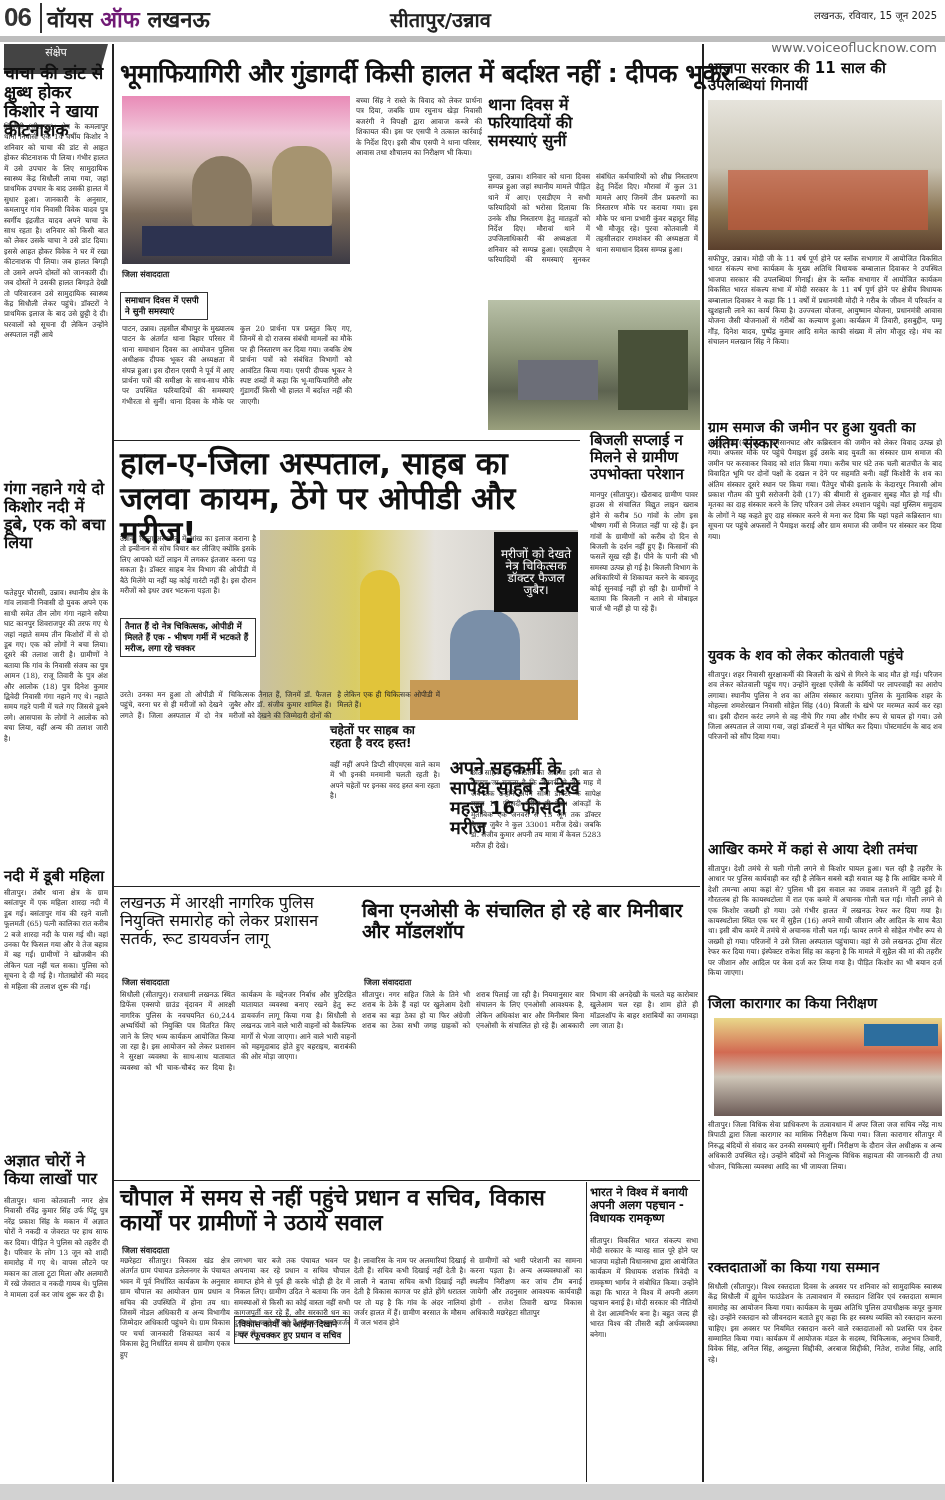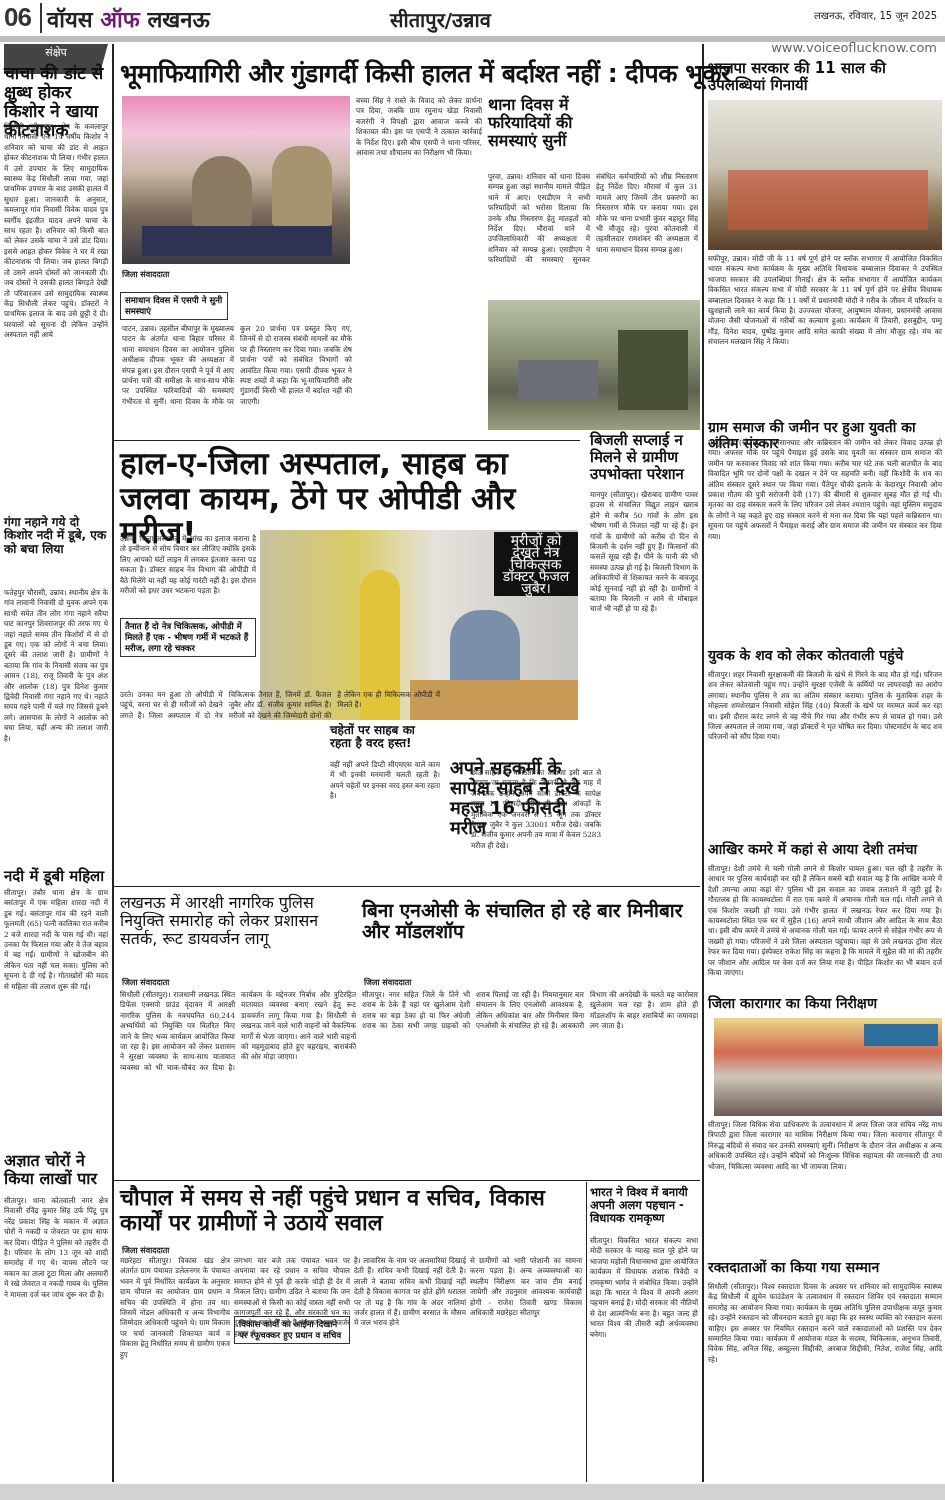--- a/index.html
+++ b/index.html
@@ -13,21 +13,21 @@
 .dateline{right:8px;top:8px;font-size:10px;color:#222}
 .web{right:8px;top:40px;font-size:13px;color:#666}
 .topbar{left:0;top:36px;width:945px;height:6px;background:#bdbdbd}
 .bottombar{left:0;top:1484px;width:945px;height:16px;background:#d2d2d2}
 .vrule{background:#222;width:2px}
 .hrule{background:#222;height:1px}
 .tag{left:4px;top:44px;width:104px;height:30px;background:#444;color:#fff;font-size:11px;text-align:center;line-height:18px;clip-path:polygon(0 0,100% 0,92% 100%,0 100%)}
 .hl{font-weight:bold;line-height:1.12;color:#111}
 .body{font-family:"DejaVu Serif",serif;font-size:7.2px;line-height:10.4px;color:#222;text-align:justify;overflow:hidden}
 .photo{overflow:hidden}
-.caption{background:#111;color:#fff;font-size:14px;text-align:center;line-height:12px;padding:2px 4px}
+.caption{background:#111;color:#fff;font-size:12px;text-align:center;line-height:12px;padding:16px 4px}
 .box{border:1px solid #333;background:#fff;font-size:8.5px;font-weight:bold;line-height:11px;padding:2px 4px}
 .byline{font-size:8px;font-weight:bold;color:#222}
 </style>
 </head>
 <body>
 
 <div class="abs masthead">
   <div class="abs pageno">06</div>
   <div class="abs pub">
     <span>वॉयस</span>
@@ -39,35 +39,35 @@
   <div class="abs web">www.voiceoflucknow.com</div>
 </div>
 <div class="abs topbar"></div>
 
 <div class="abs vrule" style="left:112px;top:44px;height:1438px"></div>
 <div class="abs vrule" style="left:702px;top:44px;height:1438px"></div>
 
 <div class="abs tag">संक्षेप</div>
 <div class="abs hl" style="left:4px;top:64px;width:104px;font-size:17px">चाचा की डांट से क्षुब्ध होकर किशोर ने खाया कीटनाशक</div>
 <div class="abs body" style="left:4px;top:122px;width:104px;height:388px">सिधौली (सीतापुर)। क्षेत्र के कमलापुर थाना निवासी एक 14 वर्षीय किशोर ने शनिवार को चाचा की डांट से आहत होकर कीटनाशक पी लिया। गंभीर हालत में उसे उपचार के लिए सामुदायिक स्वास्थ्य केंद्र सिधौली लाया गया, जहां प्राथमिक उपचार के बाद उसकी हालत में सुधार हुआ। जानकारी के अनुसार, कमलापुर गांव निवासी विवेक यादव पुत्र स्वर्गीय इंद्रजीत यादव अपने चाचा के साथ रहता है। शनिवार को किसी बात को लेकर उसके चाचा ने उसे डांट दिया। इससे आहत होकर विवेक ने घर में रखा कीटनाशक पी लिया। जब हालत बिगड़ी तो उसने अपने दोस्तों को जानकारी दी। जब दोस्तों ने उसकी हालत बिगड़ते देखी तो परिवारजन उसे सामुदायिक स्वास्थ्य केंद्र सिधौली लेकर पहुंचे। डॉक्टरों ने प्राथमिक इलाज के बाद उसे छुट्टी दे दी। घरवालों को सूचना दी लेकिन उन्होंने अस्पताल नहीं आये</div>
-<div class="abs hl" style="left:4px;top:516px;width:104px;font-size:12px">गंगा नहाने गये दो किशोर नदी में डूबे, एक को बचा लिया</div>
+<div class="abs hl" style="left:4px;top:480px;width:104px;font-size:16px">गंगा नहाने गये दो किशोर नदी में डूबे, एक को बचा लिया</div>
 <div class="abs body" style="left:4px;top:588px;width:104px;height:278px">फतेहपुर चौरासी, उन्नाव। स्थानीय क्षेत्र के गांव लावानी निवासी दो युवक अपने एक साथी समेत तीन लोग गंगा नहाने सरैया घाट कानपुर शिवराजपुर की तरफ गए थे जहां नहाते समय तीन किशोरों में से दो डूब गए। एक को लोगों ने बचा लिया। दूसरे की तलाश जारी है। ग्रामीणों ने बताया कि गांव के निवासी संजय का पुत्र आमन (18), राजू तिवारी के पुत्र अंश और आलोक (18) पुत्र दिनेश कुमार द्विवेदी निवासी गंगा नहाने गए थे। नहाते समय गहरे पानी में चले गए जिससे डूबने लगे। आसपास के लोगों ने आलोक को बचा लिया, वहीं अन्य की तलाश जारी है।</div>
 <div class="abs hl" style="left:4px;top:868px;width:104px;font-size:15px">नदी में डूबी महिला</div>
 <div class="abs body" style="left:4px;top:888px;width:104px;height:262px">सीतापुर। तंबौर थाना क्षेत्र के ग्राम बसंतापुर में एक महिला शारदा नदी में डूब गई। बसंतापुर गांव की रहने वाली फूलमती (65) पत्नी कालिका रात करीब 2 बजे शारदा नदी के पास गई थी। वहां उनका पैर फिसल गया और वे तेज बहाव में बह गईं। ग्रामीणों ने खोजबीन की लेकिन पता नहीं चल सका। पुलिस को सूचना दे दी गई है। गोताखोरों की मदद से महिला की तलाश शुरू की गई।</div>
 <div class="abs hl" style="left:4px;top:1152px;width:104px;font-size:16px">अज्ञात चोरों ने किया लाखों पार</div>
 <div class="abs body" style="left:4px;top:1196px;width:104px;height:284px">सीतापुर। थाना कोतवाली नगर क्षेत्र निवासी रविंद्र कुमार सिंह उर्फ पिंटू पुत्र नरेंद्र प्रकाश सिंह के मकान में अज्ञात चोरों ने नकदी व जेवरात पर हाथ साफ कर दिया। पीड़ित ने पुलिस को तहरीर दी है। परिवार के लोग 13 जून को शादी समारोह में गए थे। वापस लौटने पर मकान का ताला टूटा मिला और अलमारी में रखे जेवरात व नकदी गायब थे। पुलिस ने मामला दर्ज कर जांच शुरू कर दी है।</div>
 
 <div class="abs hl" style="left:120px;top:60px;width:580px;font-size:25px;white-space:nowrap;letter-spacing:-0.5px">भूमाफियागिरी और गुंडागर्दी किसी हालत में बर्दाश्त नहीं : दीपक भूकर</div>
 <div class="abs photo" style="left:122px;top:96px;width:228px;height:168px;background:linear-gradient(180deg,#e98bb7 0%,#f1c6da 22%,#c9b8a8 45%,#7a6a5a 70%,#3c3a44 100%)">
   <div class="abs" style="left:70px;top:60px;width:60px;height:70px;background:#8a7a62;border-radius:30px 30px 4px 4px"></div>
   <div class="abs" style="left:150px;top:50px;width:60px;height:80px;background:#a69470;border-radius:26px 26px 4px 4px"></div>
   <div class="abs" style="left:20px;top:130px;width:190px;height:30px;background:#2d3350"></div>
 </div>
 <div class="abs byline" style="left:122px;top:268px">जिला संवाददाता</div>
-<div class="abs box" style="left:120px;top:292px;width:108px">समाधान दिवस में एसपी ने सुनी समस्याएं</div>
+<div class="abs box" style="left:120px;top:292px;width:88px">समाधान दिवस में एसपी ने सुनी समस्याएं</div>
 <div class="abs body" style="left:122px;top:324px;width:230px;height:108px;column-count:2;column-gap:6px">पाटन, उन्नाव। तहसील बीघापुर के मुख्यालय पाटन के अंतर्गत थाना बिहार परिसर में थाना समाधान दिवस का आयोजन पुलिस अधीक्षक दीपक भूकर की अध्यक्षता में संपन्न हुआ। इस दौरान एसपी ने पूर्व में आए प्रार्थना पत्रों की समीक्षा के साथ-साथ मौके पर उपस्थित फरियादियों की समस्याएं गंभीरता से सुनीं। थाना दिवस के मौके पर कुल 20 प्रार्थना पत्र प्रस्तुत किए गए, जिनमें से दो राजस्व संबंधी मामलों का मौके पर ही निस्तारण कर दिया गया। जबकि शेष प्रार्थना पत्रों को संबंधित विभागों को आवंटित किया गया। एसपी दीपक भूकर ने स्पष्ट शब्दों में कहा कि भू-माफियागिरी और गुंडागर्दी किसी भी हालत में बर्दाश्त नहीं की जाएगी।</div>
 <div class="abs body" style="left:356px;top:96px;width:126px;height:336px">बच्चा सिंह ने रास्ते के विवाद को लेकर प्रार्थना पत्र दिया, जबकि ग्राम रघुनाथ खेड़ा निवासी बजरंगी ने विपक्षी द्वारा आवाज कब्जे की शिकायत की। इस पर एसपी ने तत्काल कार्रवाई के निर्देश दिए। इसी बीच एसपी ने थाना परिसर, आवास तथा शौचालय का निरीक्षण भी किया।</div>
 
 <div class="abs hl" style="left:488px;top:96px;width:106px;font-size:16px">थाना दिवस में फरियादियों की समस्याएं सुनीं</div>
 <div class="abs body" style="left:488px;top:172px;width:210px;height:126px;column-count:2;column-gap:6px">पुरवा, उन्नाव। शनिवार को थाना दिवस सम्पन्न हुआ जहां स्थानीय मामले पीड़ित थाने में आए। एसडीएम ने सभी फरियादियों को भरोसा दिलाया कि उनके शीघ्र निस्तारण हेतु मातहतों को निर्देश दिए। मौरावां थाने में उपजिलाधिकारी की अध्यक्षता में शनिवार को सम्पन्न हुआ। एसडीएम ने फरियादियों की समस्याएं सुनकर संबंधित कर्मचारियों को शीघ्र निस्तारण हेतु निर्देश दिए। मौरावां में कुल 31 मामले आए जिनमें तीन प्रकरणों का निस्तारण मौके पर कराया गया। इस मौके पर थाना प्रभारी कुंवर बहादुर सिंह भी मौजूद रहे। पुरवा कोतवाली में तहसीलदार रामशंकर की अध्यक्षता में थाना समाधान दिवस सम्पन्न हुआ।</div>
 <div class="abs photo" style="left:488px;top:300px;width:212px;height:130px;background:linear-gradient(180deg,#b9c1a8 0%,#8b9377 40%,#5d6350 70%,#9aa07d 100%)">
   <div class="abs" style="left:30px;top:60px;width:80px;height:40px;background:#6c6e78"></div>
   <div class="abs" style="left:130px;top:30px;width:70px;height:80px;background:#485038"></div>
 </div>
 

